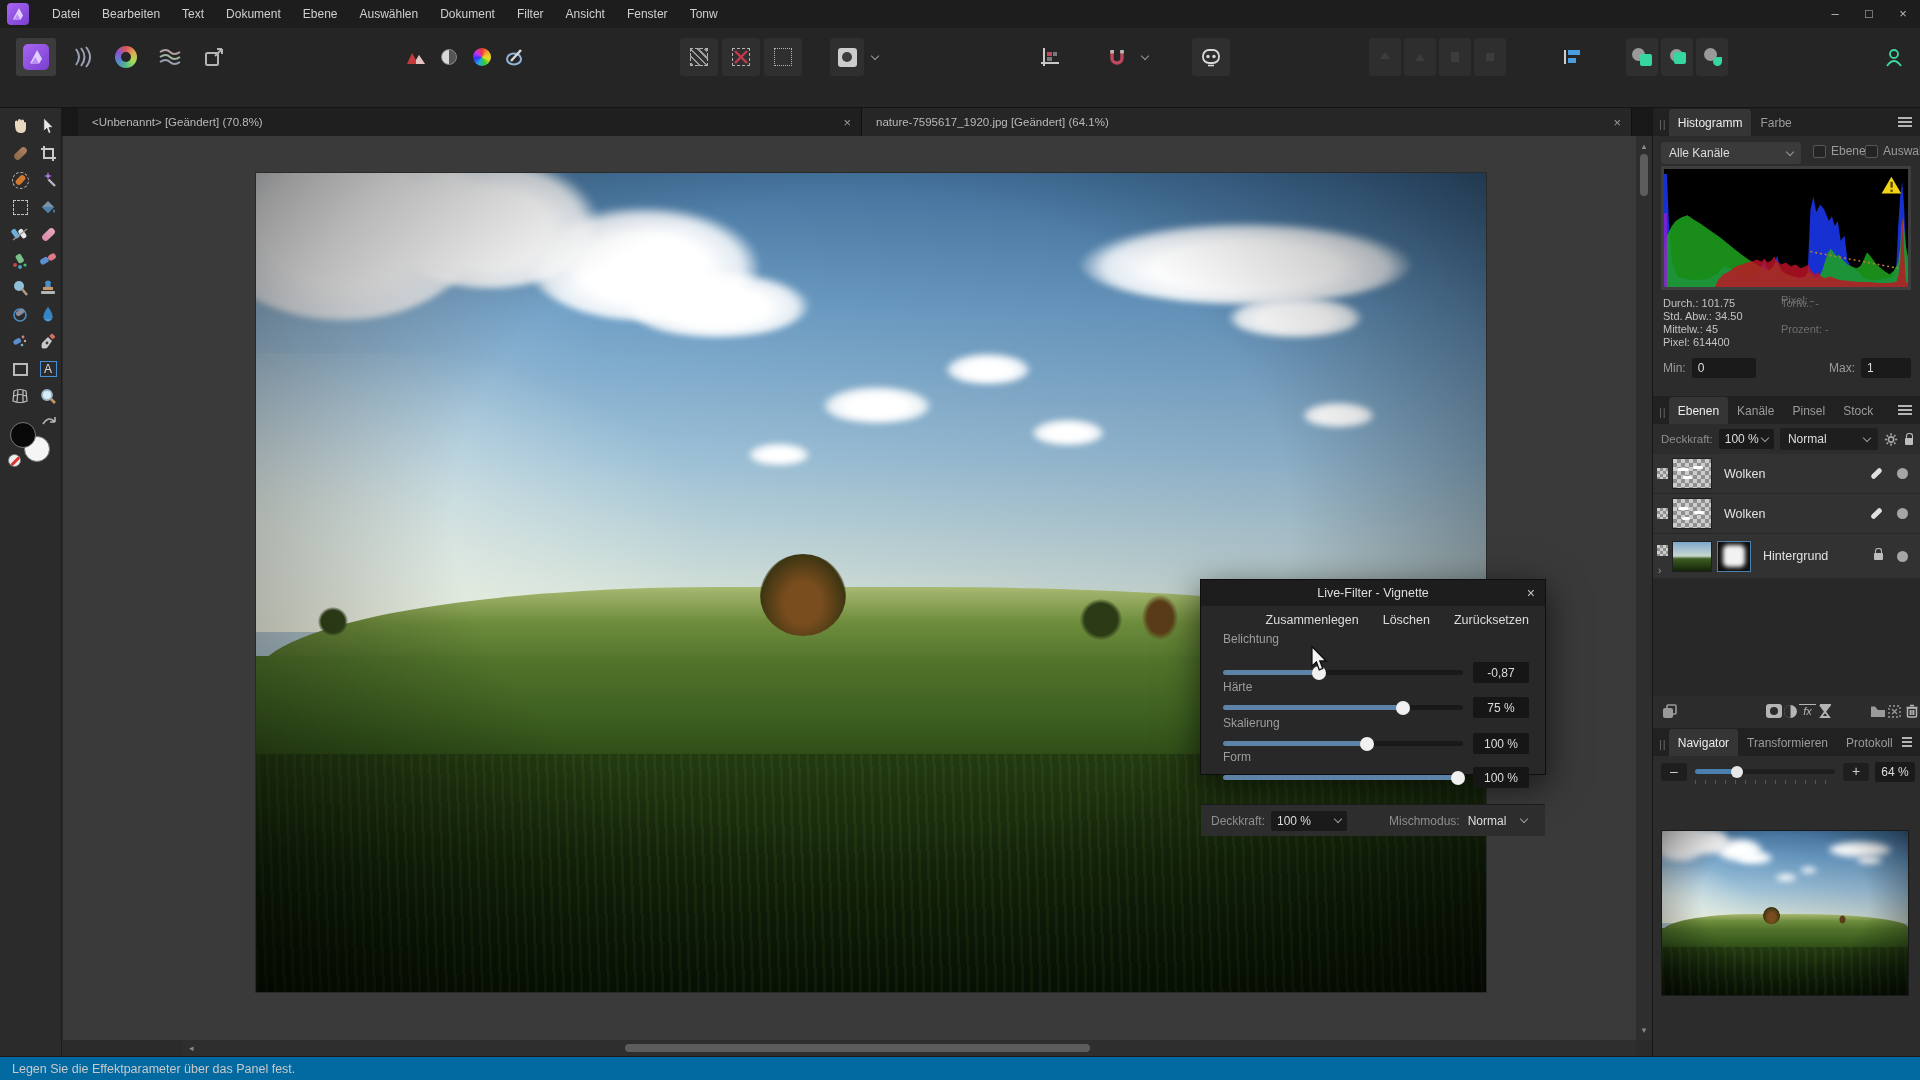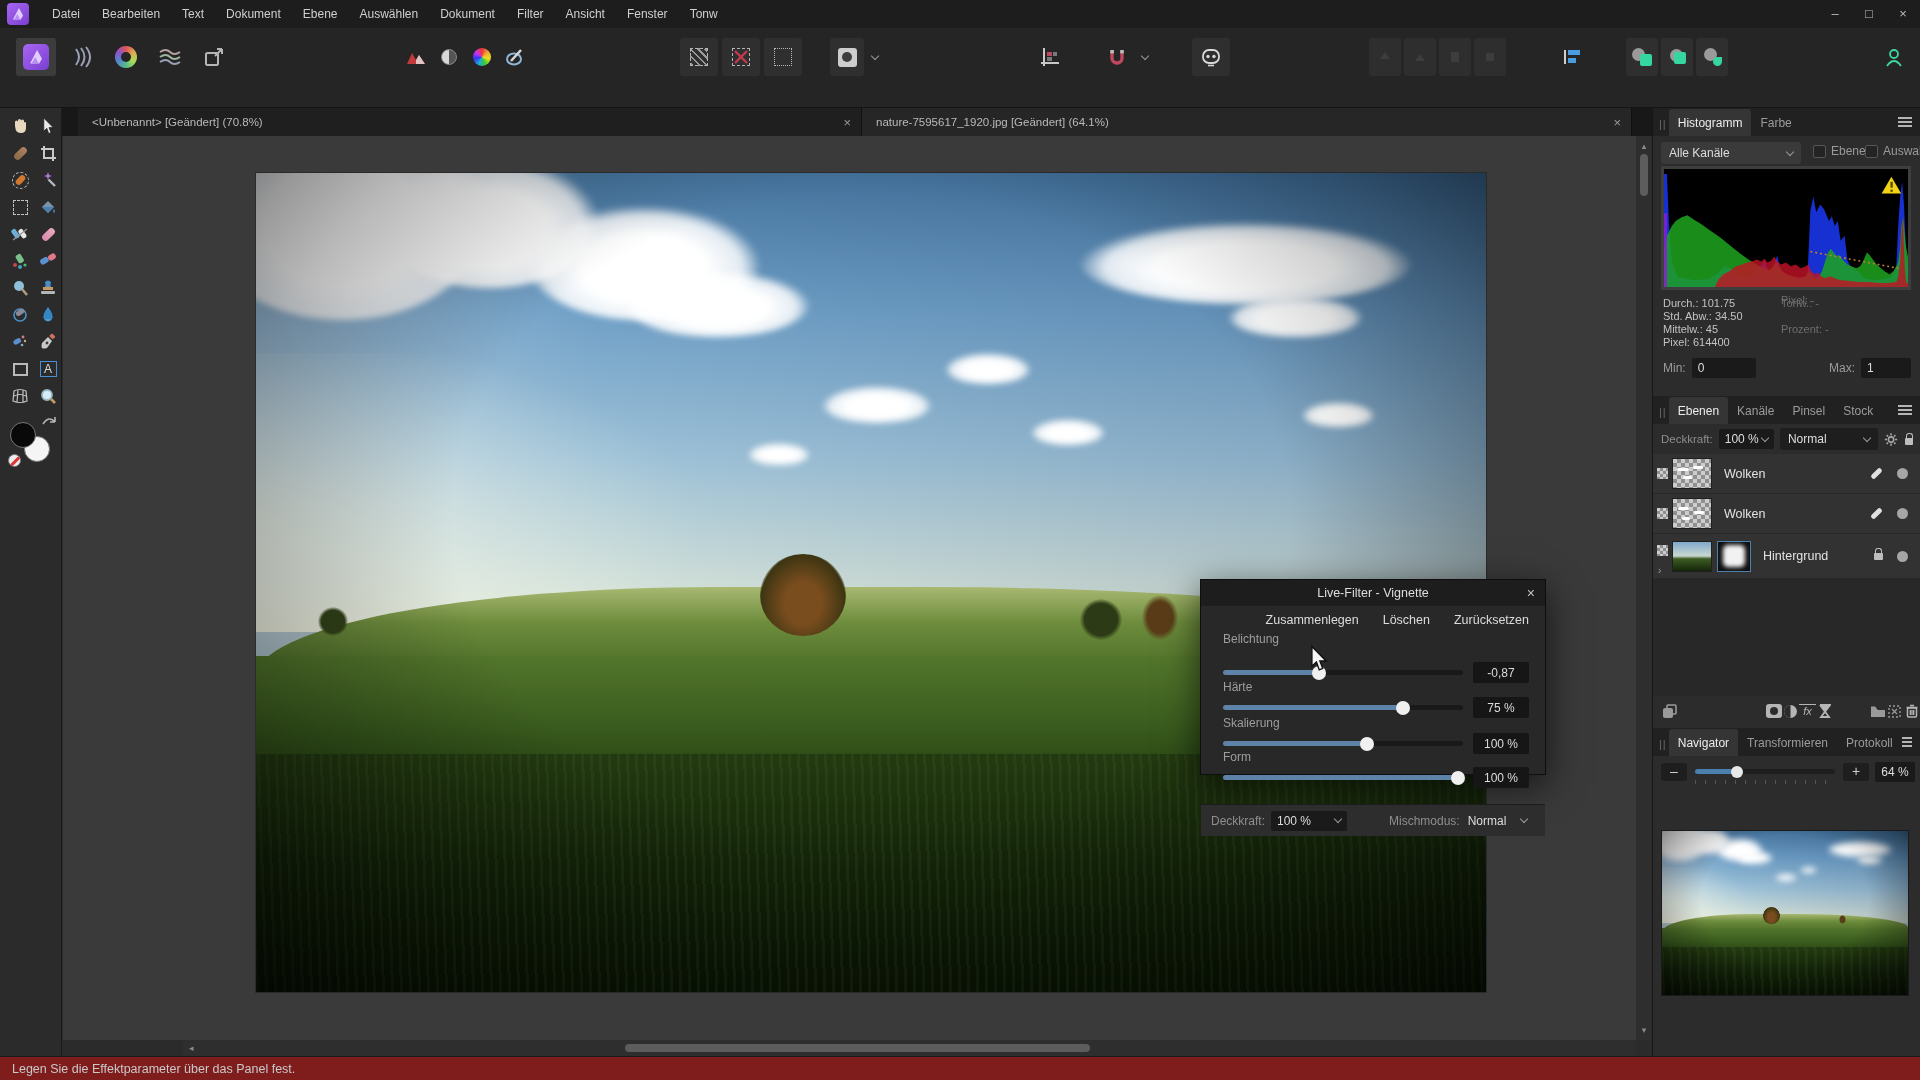--- a/index.html
+++ b/index.html
@@ -81,21 +81,21 @@
        background:radial-gradient(ellipse at 50% 42%,transparent 48%,rgba(0,0,0,.28) 74%,rgba(0,0,0,.62) 100%);}
 
   
   .hscroll{position:absolute;left:183px;top:1040px;width:1453px;height:16px;background:#2e2e2e;z-index:16;}
   .hthumb{position:absolute;left:442px;top:4px;width:465px;height:8px;border-radius:4px;background:#5d5d5d;}
   .vscroll{position:absolute;left:1636px;top:136px;width:16px;height:904px;background:#2e2e2e;z-index:16;}
   .vthumb{position:absolute;left:4px;top:18px;width:8px;height:42px;border-radius:4px;background:#5d5d5d;}
   .scroll-arrow{color:#8a8a8a;font-size:9px;line-height:16px;text-align:center;}
 
   
-  .statusbar{position:absolute;left:0;right:0;bottom:0;height:24px;background:#7f1d1d;border-top:1px solid #1a1a1a;
+  .statusbar{position:absolute;left:0;right:0;bottom:0;height:24px;background:#0369a1;border-top:1px solid #1a1a1a;
        display:flex;align-items:center;padding-left:12px;color:#c9c9c9;font-size:12.5px;z-index:18;}
 
   
   .rightpanel{position:absolute;top:108px;right:0;width:268px;bottom:0;background:#2c2c2c;border-left:1px solid #161616;z-index:17;}
   .phead{position:absolute;left:0;right:0;height:28px;background:#212121;display:flex;align-items:flex-end;}
   .grip{color:#6a6a6a;font-size:11px;margin:0 2px 6px 6px;letter-spacing:1px;}
   .ph-tab{padding:7px 9px 6px;color:#9b9b9b;font-size:12px;}
   .ph-tab.active{background:#353535;color:#ececec;border-radius:3px 3px 0 0;}
   .hamb{margin-left:auto;margin-right:8px;margin-bottom:7px;width:14px;}
   .hamb i{display:block;height:2px;background:#b5b5b5;margin:2px 0;}

